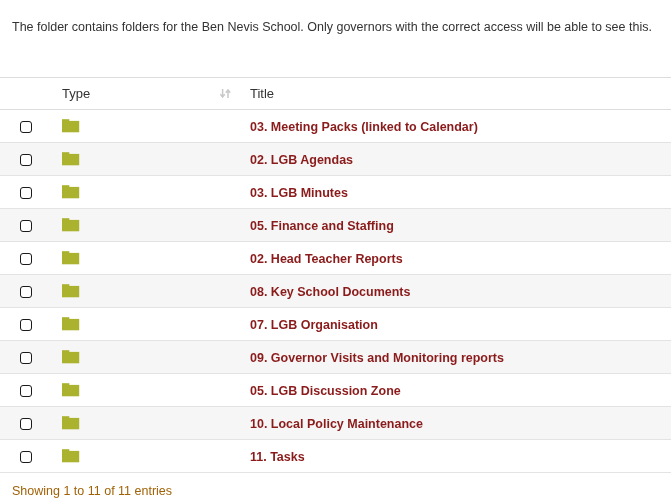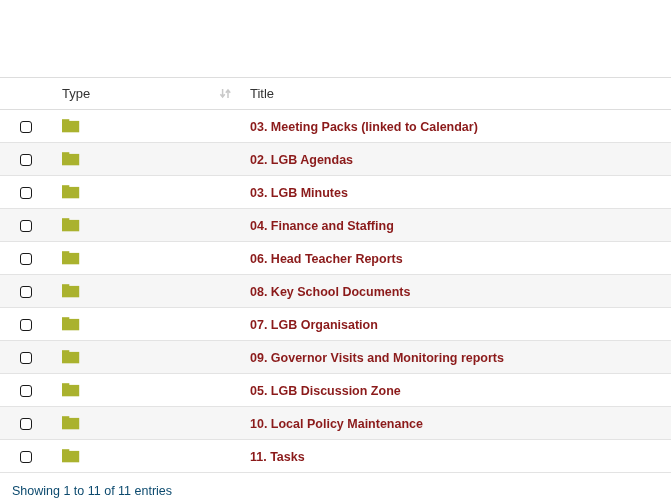--- a/index.html
+++ b/index.html
@@ -132,29 +132,30 @@
     cursor: pointer;
     white-space: nowrap;
   }
 
   
   .footer-info {
     position: absolute;
     left: 12px;
     top: 484px;
     font-size: 12.5px;
-    color: #0c4a6e;
+    color: #a16207;
     white-space: nowrap;
   }
 </style>
 </head>
 <body>
 
 <div class="page">
 
+  <p class="intro">The folder contains folders for the Ben Nevis School. Only governors with the correct access will be able to see this.</p>
 
   <div class="table-wrap">
     <table class="dt">
       <thead>
         <tr>
           <th class="col-check"></th>
           <th class="col-type">
             <div class="th-inner">
               <span>Type</span>
               <span class="sort-icon">
@@ -194,29 +195,29 @@
                   <rect x="0" y="2.9" width="17.2" height="11.4" fill="#AAB22E"></rect>
                 </svg></span></td>
             <td class="cell-title"><a class="title-link">03. LGB Minutes</a></td>
           </tr>
           <tr class="even">
             <td class="cell-check"><span class="cb"></span></td>
             <td class="cell-type"><span class="folder"><svg width="20" height="16" viewBox="0 0 20 16" aria-hidden="true">
                   <path d="M0 1.2 h7.3 v1.9 H0 Z" fill="#AAB22E"></path>
                   <rect x="0" y="2.9" width="17.2" height="11.4" fill="#AAB22E"></rect>
                 </svg></span></td>
-            <td class="cell-title"><a class="title-link">04. Finance and Staffing</a></td>
-          </tr>
-          <tr class="odd">
-            <td class="cell-check"><span class="cb"></span></td>
-            <td class="cell-type"><span class="folder"><svg width="20" height="16" viewBox="0 0 20 16" aria-hidden="true">
-                  <path d="M0 1.2 h7.3 v1.9 H0 Z" fill="#AAB22E"></path>
-                  <rect x="0" y="2.9" width="17.2" height="11.4" fill="#AAB22E"></rect>
-                </svg></span></td>
-            <td class="cell-title"><a class="title-link">06. Head Teacher Reports</a></td>
+            <td class="cell-title"><a class="title-link">05. Finance and Staffing</a></td>
+          </tr>
+          <tr class="odd">
+            <td class="cell-check"><span class="cb"></span></td>
+            <td class="cell-type"><span class="folder"><svg width="20" height="16" viewBox="0 0 20 16" aria-hidden="true">
+                  <path d="M0 1.2 h7.3 v1.9 H0 Z" fill="#AAB22E"></path>
+                  <rect x="0" y="2.9" width="17.2" height="11.4" fill="#AAB22E"></rect>
+                </svg></span></td>
+            <td class="cell-title"><a class="title-link">02. Head Teacher Reports</a></td>
           </tr>
           <tr class="even">
             <td class="cell-check"><span class="cb"></span></td>
             <td class="cell-type"><span class="folder"><svg width="20" height="16" viewBox="0 0 20 16" aria-hidden="true">
                   <path d="M0 1.2 h7.3 v1.9 H0 Z" fill="#AAB22E"></path>
                   <rect x="0" y="2.9" width="17.2" height="11.4" fill="#AAB22E"></rect>
                 </svg></span></td>
             <td class="cell-title"><a class="title-link">08. Key School Documents</a></td>
           </tr>
           <tr class="odd">

